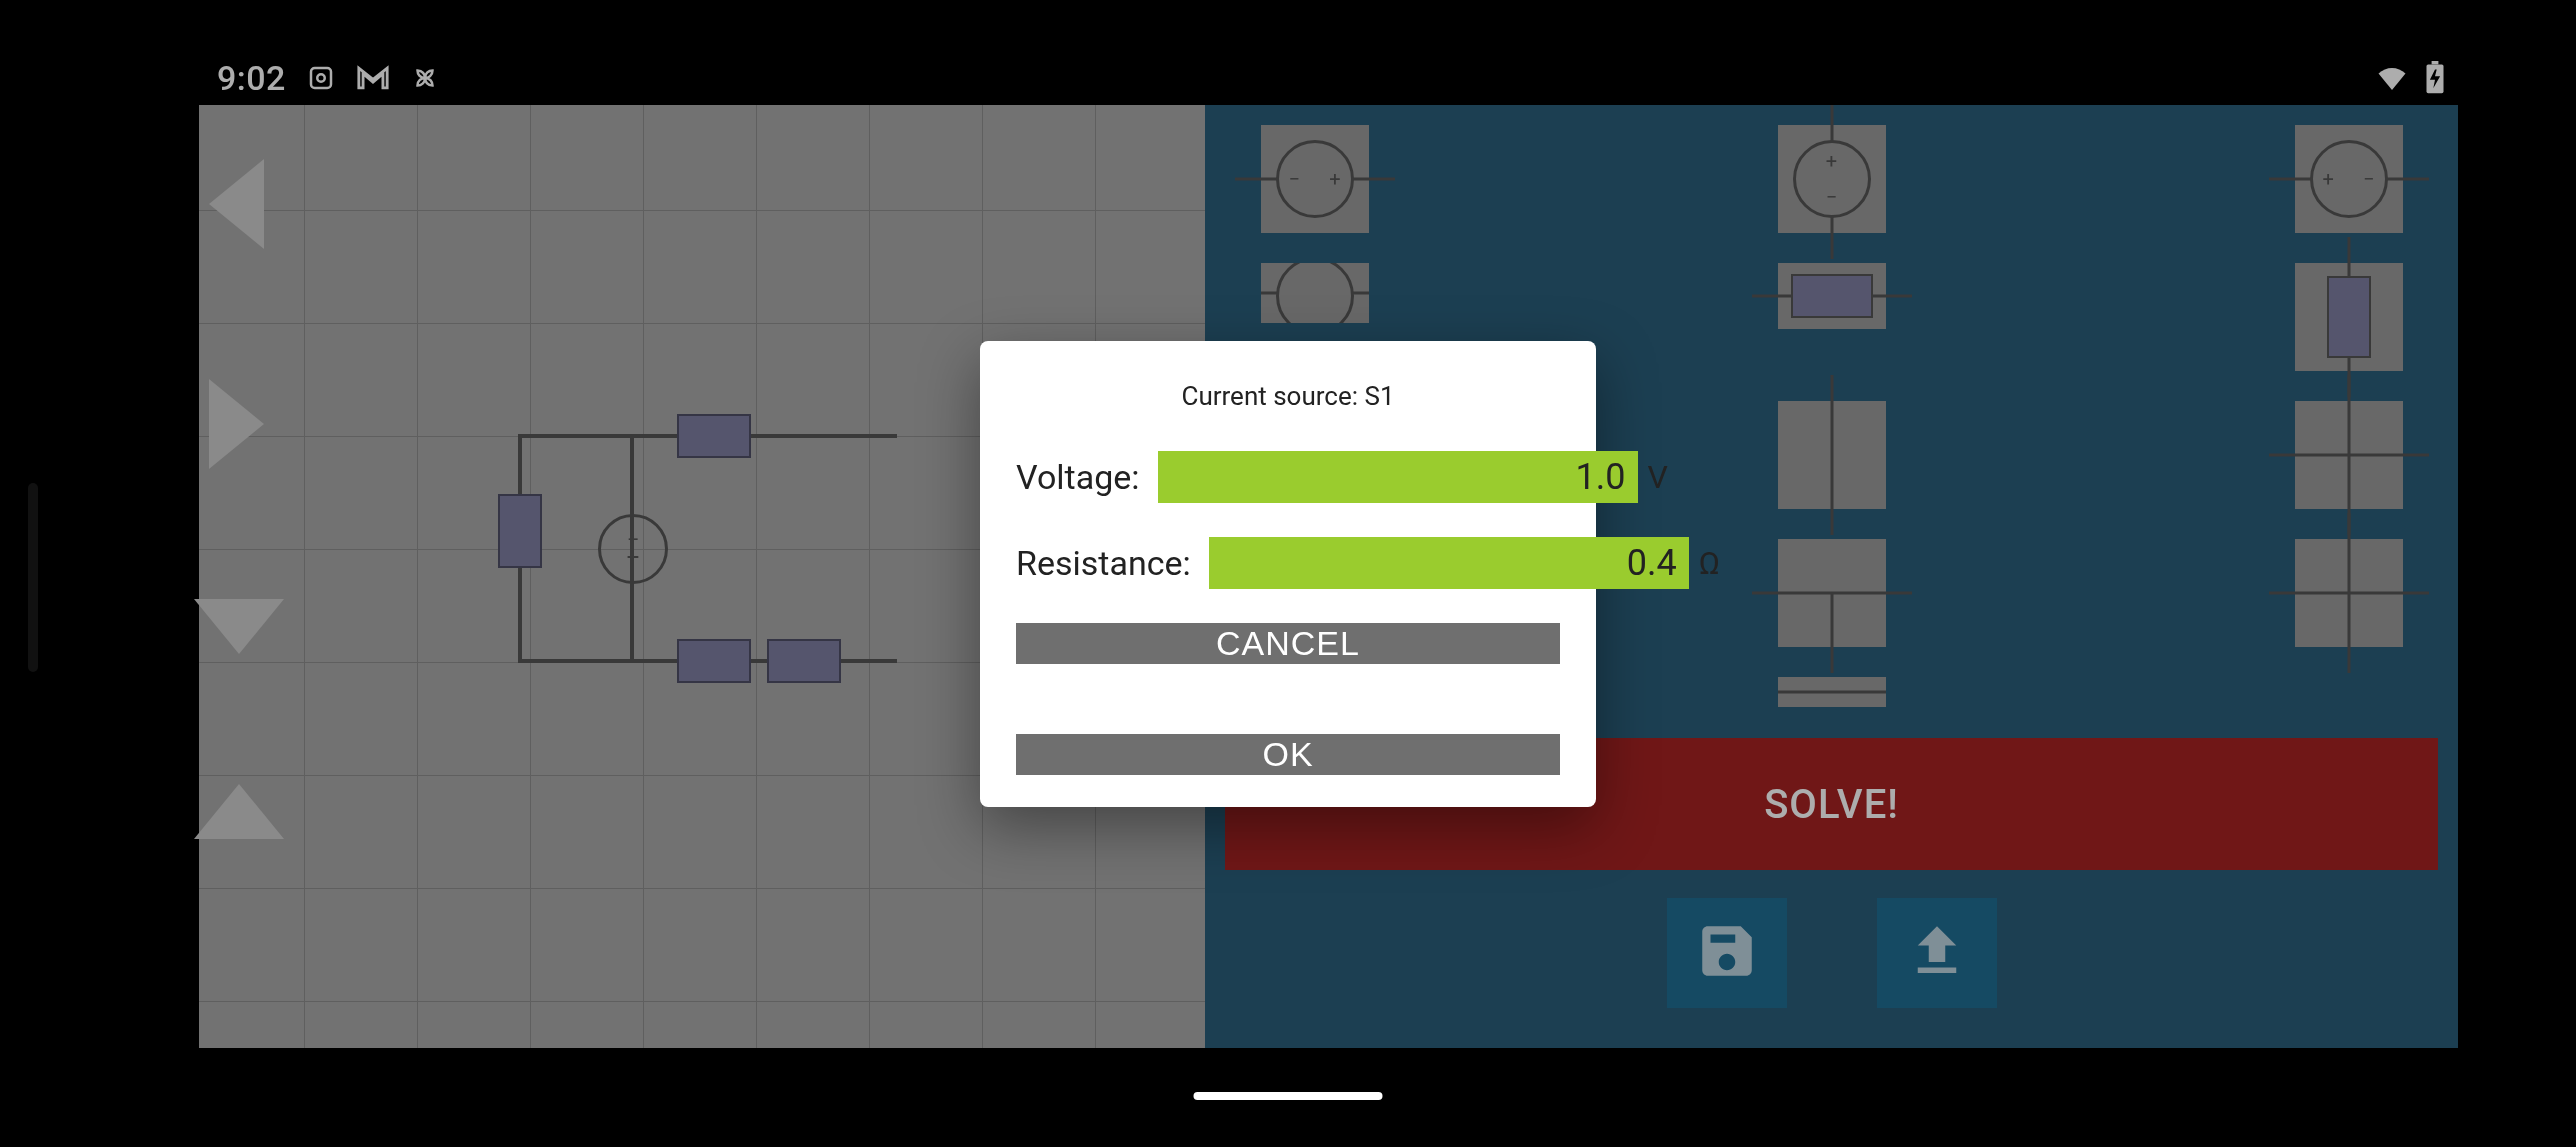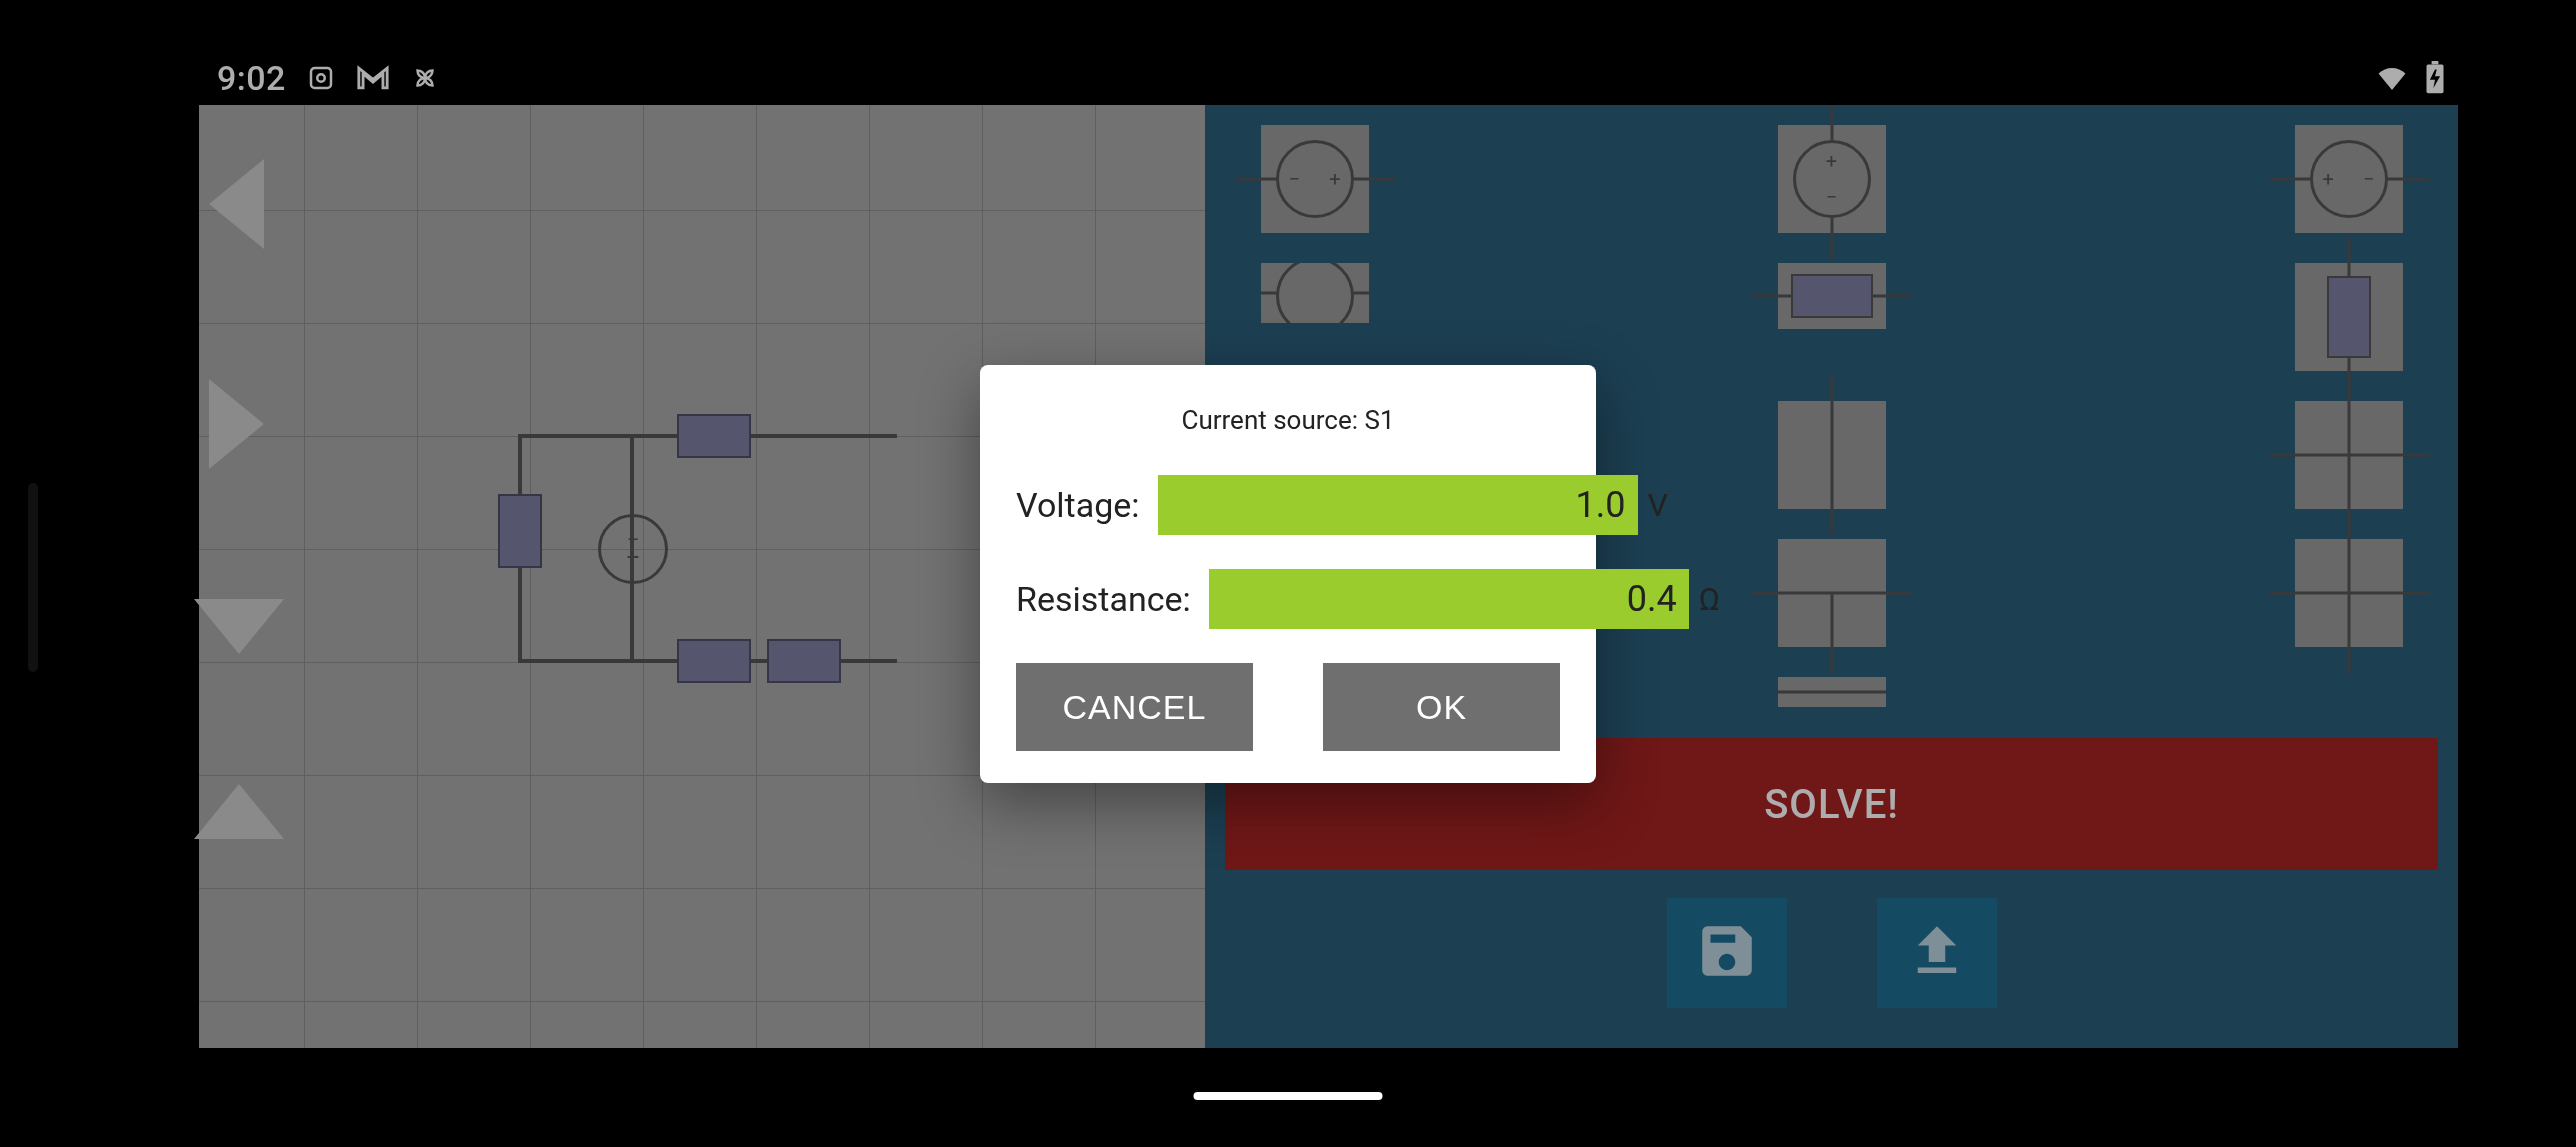--- a/index.html
+++ b/index.html
@@ -296,35 +296,36 @@
   }
   .field-row {
     display: flex;
     align-items: center;
     margin-bottom: 34px;
     font-size: 34px;
   }
   .field-label { flex: 0 0 auto; margin-right: 18px; }
   .field-input {
     flex: 1;
-    height: 60px;
+    height: 52px;
     background: #9acc2e;
     border: none;
     text-align: right;
     font-size: 36px;
     padding: 0 12px;
     color: #222;
     font-family: inherit;
   }
   .field-unit { width: 34px; text-align: left; margin-left: 10px; font-size: 32px; }
   .modal-buttons {
     display: flex;
     justify-content: space-between;
     gap: 70px;
     margin-top: 20px;
+    flex-direction: column;
   }
   .modal-btn {
     flex:1;
     height: 88px;
     background: #6f6f6f;
     color: #fff;
     font-size: 34px;
     font-weight: 500;
     border: none;
     display:flex; align-items:center; justify-content:center;

